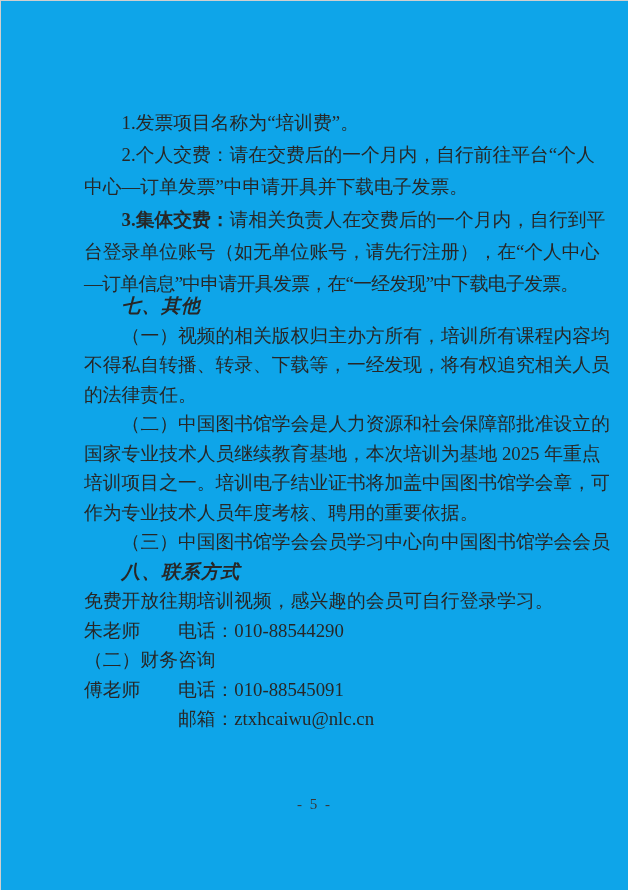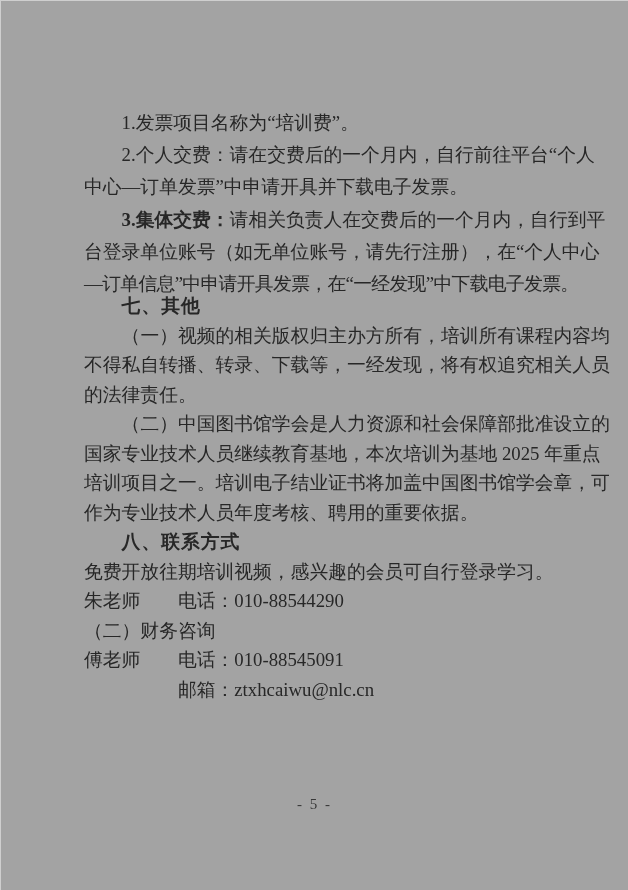--- a/index.html
+++ b/index.html
@@ -1,35 +1,35 @@
 <!DOCTYPE html>
 <html><head>
 <meta charset="utf-8">
 <style>
   html,body{margin:0;padding:0;background:#ffffff;}
   .page{
     position:relative;
     width:628px;height:890px;
-    background:#a3a3a3;
+    background:#0ea5e9;
     border-top:1px solid #cfcfcf;
     border-left:1px solid #cfcfcf;
     box-sizing:border-box;
     overflow:hidden;
     font-family:"Liberation Serif","DejaVu Serif",serif;
     color:#272727;
   }
   .textblock{position:absolute;left:83px;width:540px;}
   #section-a{top:106px;}
   #section-b{top:290px;}
   .line{white-space:nowrap;font-size:18.8px;}
   #section-a .line{line-height:32.2px;height:32.2px;}
   #section-b .line{line-height:29.5px;height:29.5px;}
   .indent{text-indent:2em;}
   .tight{letter-spacing:-0.65px;}
-  .heading{font-family:"Liberation Sans","DejaVu Sans",sans-serif;font-weight:700;letter-spacing:1px;}
+  .heading{font-family:"Liberation Sans","DejaVu Sans",sans-serif;font-weight:700;letter-spacing:1px;font-style:italic;}
   .bold{font-weight:700;}
   .page-number{
     position:absolute;top:794px;left:0;width:100%;
     text-align:center;font-size:15px;line-height:18px;
     color:#383838;letter-spacing:2px;
     font-family:"Liberation Serif","DejaVu Serif",serif;
   }
 </style>
 </head>
 <body>
@@ -45,20 +45,21 @@
     </div>
   <div class="textblock" id="section-b">
       <div class="line indent heading"><span>七、其他</span></div>
       <div class="line indent"><span>（一）视频的相关版权归主办方所有，培训所有课程内容均</span></div>
       <div class="line"><span>不得私自转播、转录、下载等，一经发现，将有权追究相关人员</span></div>
       <div class="line"><span>的法律责任。</span></div>
       <div class="line indent"><span>（二）中国图书馆学会是人力资源和社会保障部批准设立的</span></div>
       <div class="line"><span>国家专业技术人员继续教育基地，本次培训为基地 2025 年重点</span></div>
       <div class="line"><span>培训项目之一。培训电子结业证书将加盖中国图书馆学会章，可</span></div>
       <div class="line"><span>作为专业技术人员年度考核、聘用的重要依据。</span></div>
+      <div class="line indent"><span>（三）中国图书馆学会会员学习中心向中国图书馆学会会员</span></div>
       <div class="line indent heading"><span>八、联系方式</span></div>
       <div class="line"><span>免费开放往期培训视频，感兴趣的会员可自行登录学习。</span></div>
       <div class="line"><span>朱老师　　电话：010-88544290</span></div>
       <div class="line"><span>（二）财务咨询</span></div>
       <div class="line"><span>傅老师　　电话：010-88545091</span></div>
       <div class="line"><span>　　　　　邮箱：ztxhcaiwu@nlc.cn</span></div>
     </div>
   <div class="page-number">- 5 -</div>
 </div>
 

